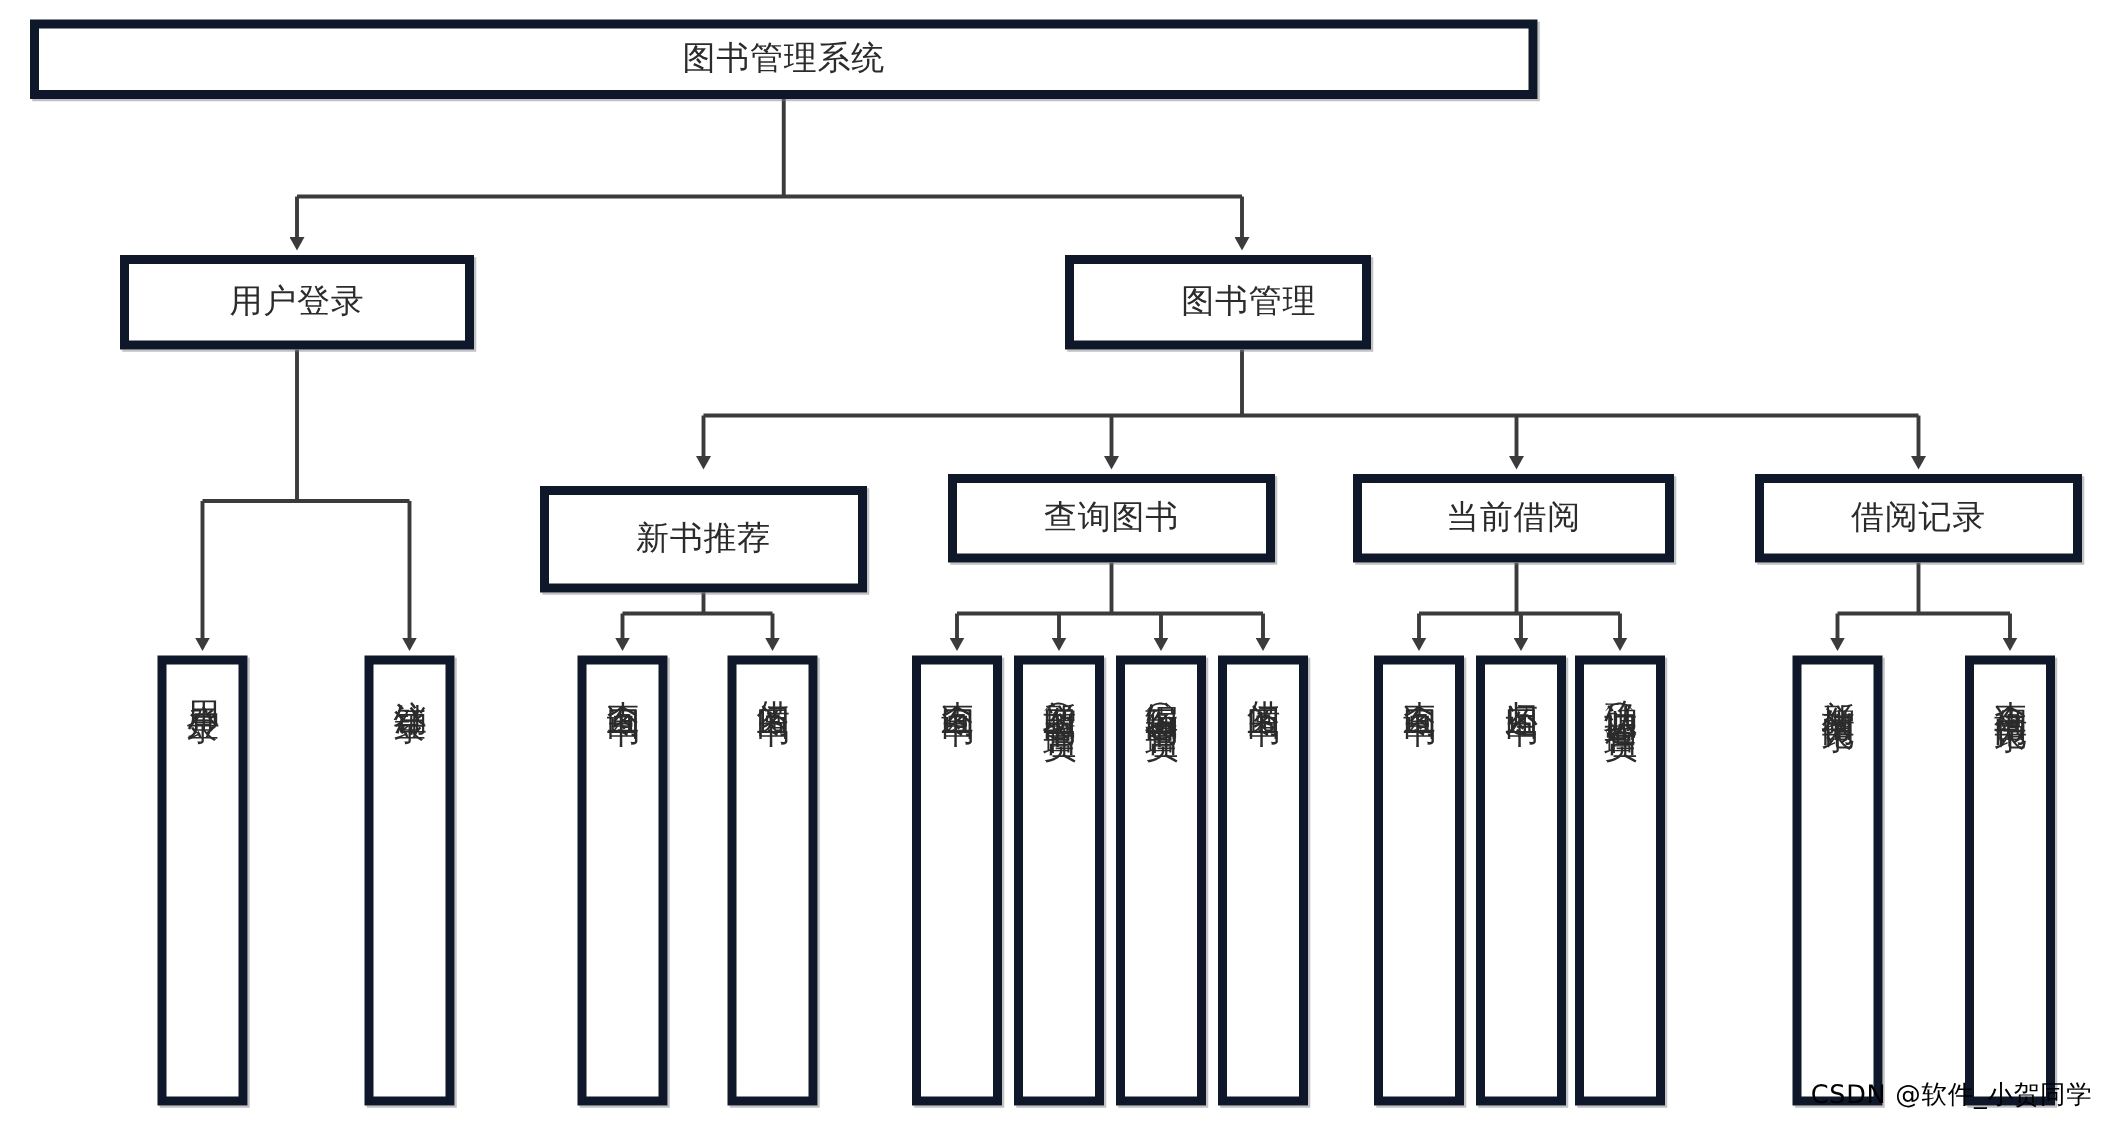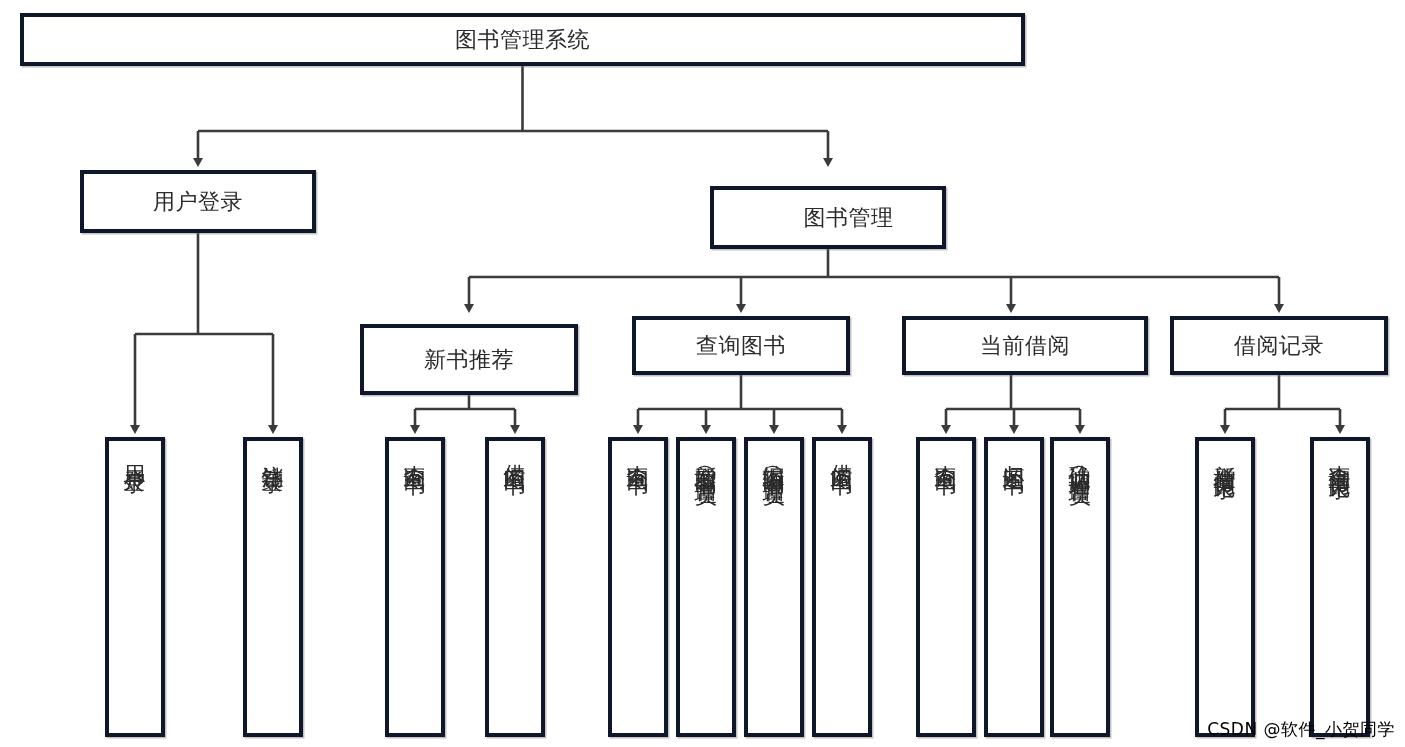--- a/index.html
+++ b/index.html
@@ -24,21 +24,21 @@
     position: absolute;
     left: 0;
     top: 0;
     width: 1405px;
     height: 747px;
   }
   .node-box {
     position: absolute;
     box-sizing: border-box;
     background: #ffffff;
-    border: 4px solid #0f172a;
+    border: 6px solid #0f172a;
     display: flex;
     align-items: center;
     justify-content: center;
     box-shadow: 1.5px 1.5px 0 rgba(120,120,120,0.45);
   }
   .node-label {
     color: #2b2b2b;
     line-height: 1.16;
     letter-spacing: 0.5px;
     white-space: pre;
@@ -121,30 +121,30 @@
       </g>
   </svg>
 
   <div id="nodes-layer">
       <div class="node-box node-root" style="left: 20px; top: 13px; width: 1005px; height: 53px;">
         <span class="node-label">图书管理系统</span>
       </div>
       <div class="node-box node-level1" style="left: 80px; top: 170px; width: 236px; height: 63px;">
         <span class="node-label">用户登录</span>
       </div>
-      <div class="node-box node-level1" style="left: 710px; top: 186px; width: 236px; height: 63px; padding-left: 41px;">
+      <div class="node-box node-level1" style="left: 710px; top: 170px; width: 204px; height: 63px; padding-left: 41px;">
         <span class="node-label">图书管理</span>
       </div>
       <div class="node-box node-level2" style="left: 360px; top: 324px; width: 218px; height: 71px;">
         <span class="node-label">新书推荐</span>
       </div>
       <div class="node-box node-level2" style="left: 632px; top: 316px; width: 218px; height: 59px;">
         <span class="node-label">查询图书</span>
       </div>
-      <div class="node-box node-level2" style="left: 902px; top: 316px; width: 246px; height: 59px;">
+      <div class="node-box node-level2" style="left: 902px; top: 316px; width: 214px; height: 59px;">
         <span class="node-label">当前借阅</span>
       </div>
       <div class="node-box node-level2" style="left: 1170px; top: 316px; width: 218px; height: 59px;">
         <span class="node-label">借阅记录</span>
       </div>
       <div class="node-box node-leaf" style="left: 105px; top: 437px; width: 60px; height: 300px;">
         <span class="node-label">用户登录</span>
       </div>
       <div class="node-box node-leaf" style="left: 243px; top: 437px; width: 60px; height: 300px;">
         <span class="node-label">注销登录</span>

